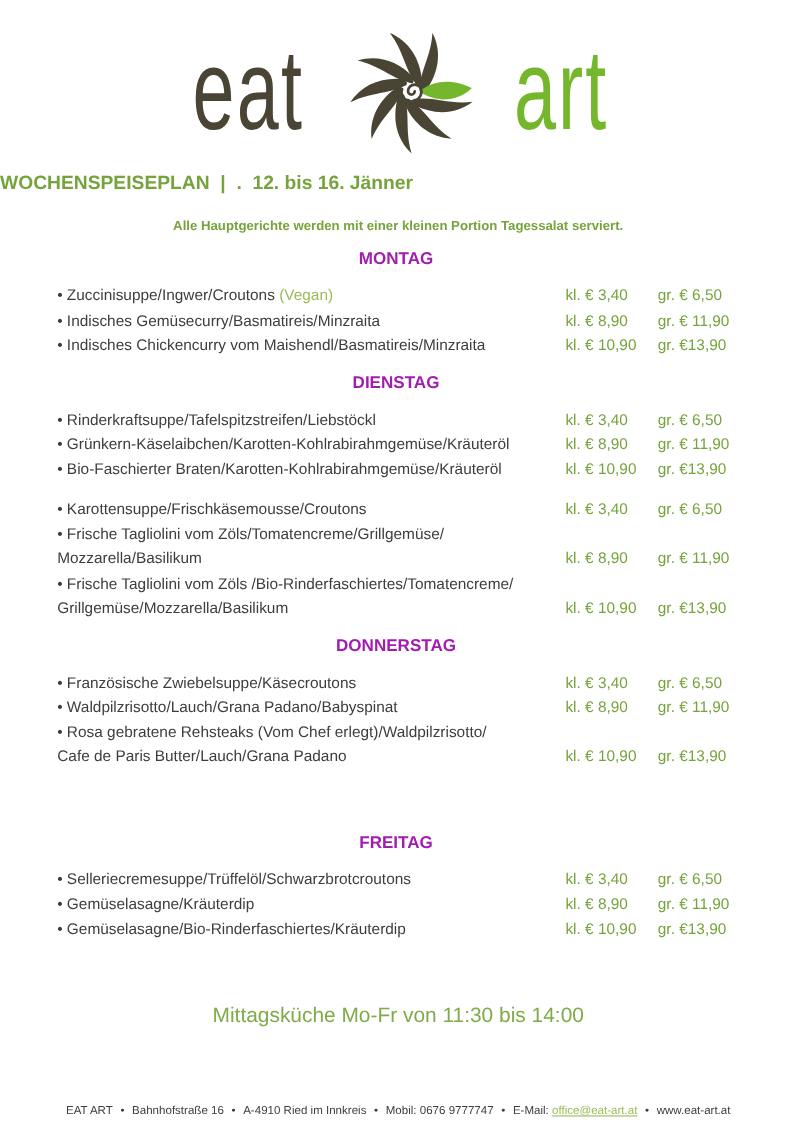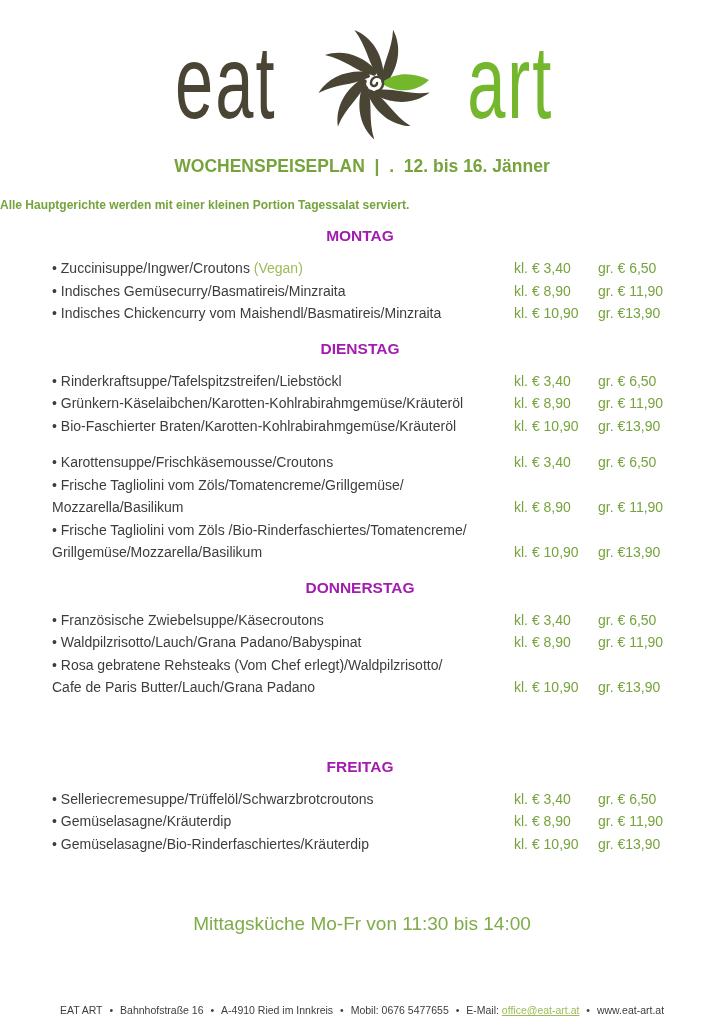--- a/index.html
+++ b/index.html
@@ -22,25 +22,25 @@
     display: inline-block; line-height: 0.78; font-size: 104px;
     font-weight: 400; letter-spacing: 3px;
     transform: scaleX(0.66); transform-origin: center;
   }
   .logo-eat { color: #494433; }
   .logo-art { color: #74b62c; }
   .logo-flower { width: 122px; height: 122px; margin: 0 -14px; flex-shrink: 0; }
 
   
   .page-title {
+    color: #76a33c; font-weight: bold;
+    font-size: 17.5px; margin-top: 14px; white-space: pre;
+  }
+  .serving-note {
     text-align: center; color: #76a33c; font-weight: bold;
-    font-size: 17.5px; margin-top: 14px; white-space: pre;
-  }
-  .serving-note {
-    text-align: left; color: #76a33c; font-weight: bold;
     font-size: 12px; margin-top: 21px;
   }
 
   
   .menu { margin-left: 52px; width: 616px; }
   .day-section { margin-top: 14px; }
   .day-section:nth-child(5) { margin-top: 58px; }
   .day-heading {
     text-align: center; color: #a21caf; font-weight: bold;
     font-size: 15.5px; line-height: 19px; margin-bottom: 12px;
@@ -234,16 +234,16 @@
             <span class="price kl">kl. € 10,90</span>
             <span class="price gr">gr. €13,90</span>
           </div>
         </div>
       </section>
     </div>
 
   <div class="hours-note">Mittagsküche Mo-Fr von 11:30 bis 14:00</div>
 
   <div class="footer">
-    <span><span>EAT ART</span><span class="sep"> • </span><span>Bahnhofstraße 16</span><span class="sep"> • </span><span>A-4910 Ried im Innkreis</span><span class="sep"> • </span><span>Mobil: 0676 5477655</span><span class="sep"> • </span><span>E-Mail: </span><a class="email-link" href="#">office@eat-art.at</a><span class="sep"> • </span><span>www.eat-art.at</span></span>
+    <span><span>EAT ART</span><span class="sep"> • </span><span>Bahnhofstraße 16</span><span class="sep"> • </span><span>A-4910 Ried im Innkreis</span><span class="sep"> • </span><span>Mobil: 0676 9777747</span><span class="sep"> • </span><span>E-Mail: </span><a class="email-link" href="#">office@eat-art.at</a><span class="sep"> • </span><span>www.eat-art.at</span></span>
   </div>
 
 </div>
 
 </body></html>

